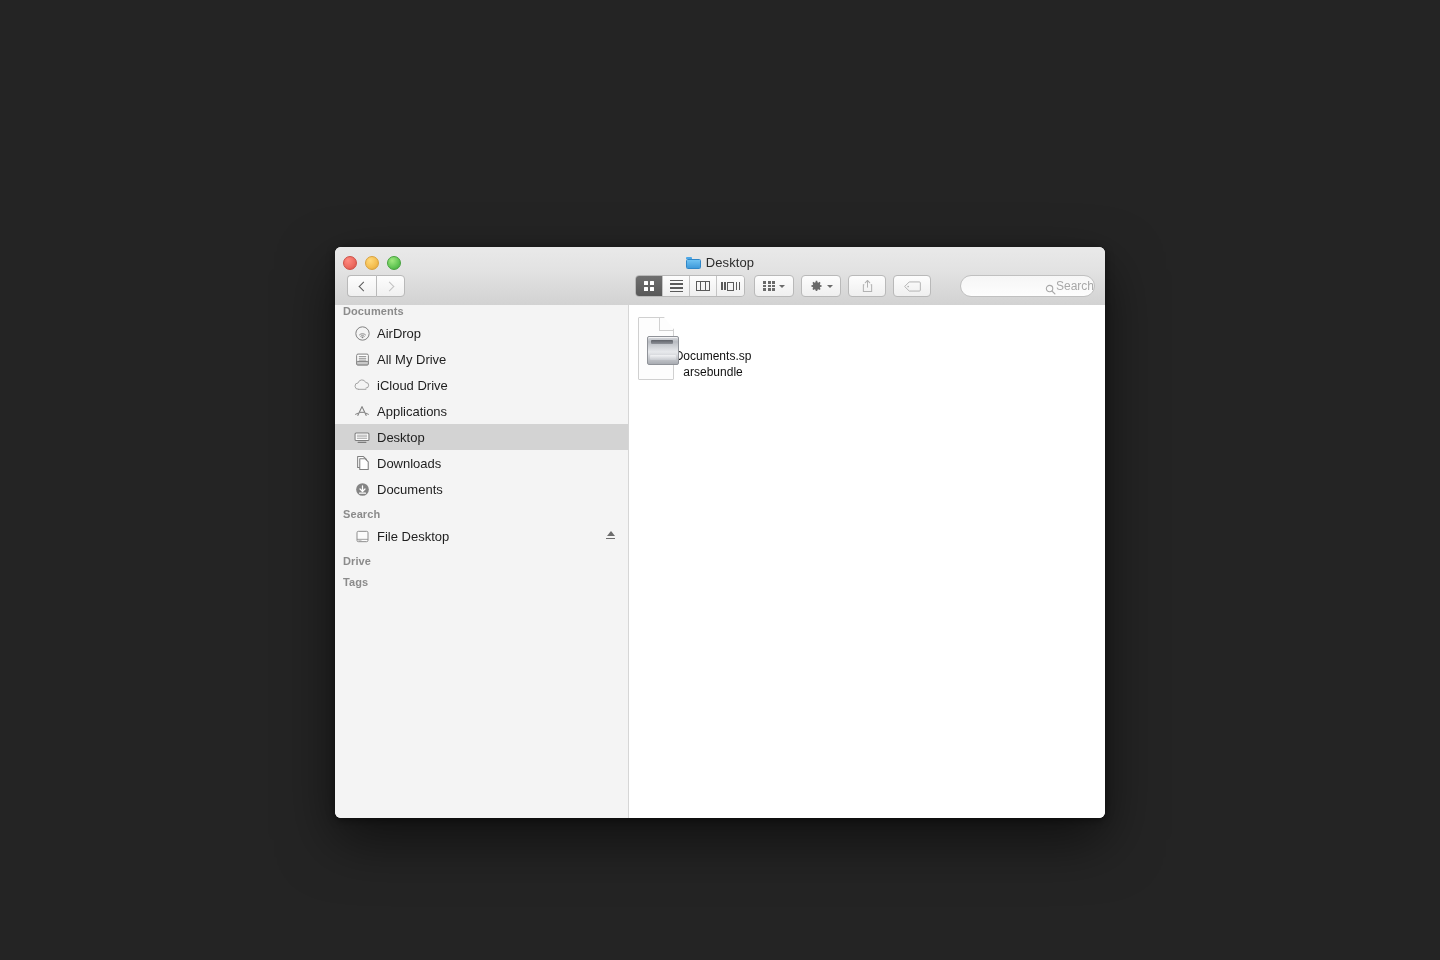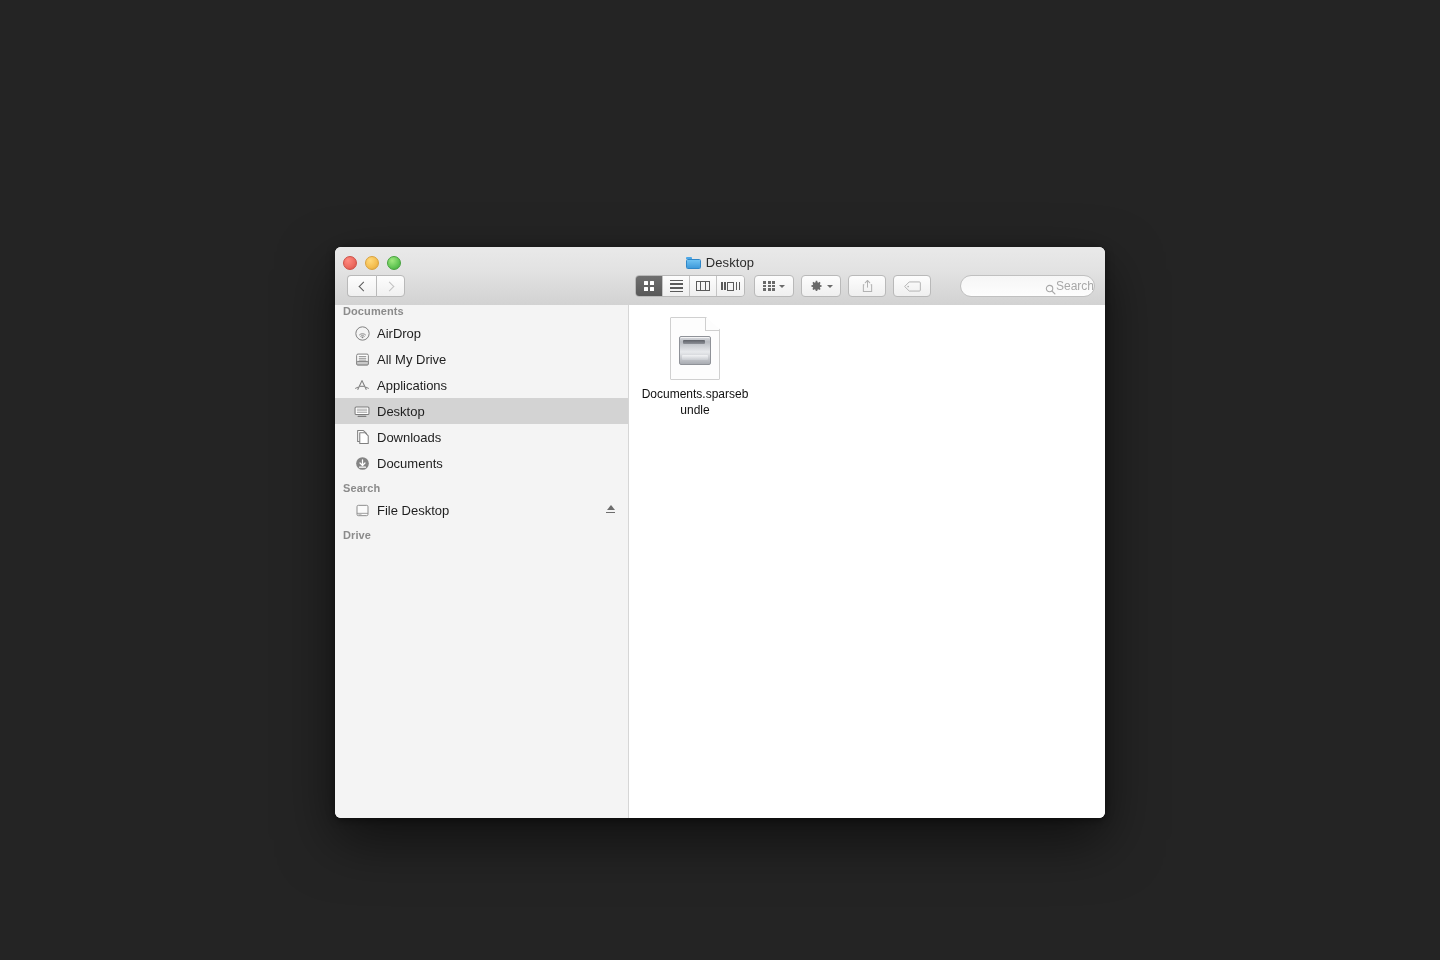--- a/index.html
+++ b/index.html
@@ -269,22 +269,21 @@
     flex: 1;
     background: #ffffff;
     position: relative;
   }
   .file-item {
     position: absolute;
     left: 9px;
     top: 12px;
     width: 114px;
     display: flex;
-    flex-direction: column;
-    align-items: center;
+    align-items: flex-end;
   }
   .doc-icon {
     width: 50px;
     height: 63px;
     position: relative;
   }
   .doc-page {
     position: absolute;
     inset: 0;
     background: #fdfdfd;
@@ -485,20 +484,29 @@
           <span class="sb-ico">
             <svg width="15" height="15" viewBox="0 0 18 18">
               <rect x="2" y="2.5" width="14" height="13" rx="1.6" fill="#ffffff" stroke="#808080" stroke-width="1.2"></rect>
               <path d="M4.5 5.5h9M4.5 7.6h9M4.5 9.7h9" stroke="#808080" stroke-width="1"></path>
               <rect x="2" y="11.3" width="14" height="4.2" rx="1.2" fill="#c9c9c9" stroke="#808080" stroke-width="1.2"></rect>
             </svg>
           </span>
           <span>All My Drive</span>
         </div>
 
+        <div class="sb-row">
+          <span class="sb-ico">
+            <svg width="16" height="12" viewBox="0 0 20 14">
+              <path d="M5.4 12.4a4 4 0 01-.3-8 5 5 0 019.5-.6 3.6 3.6 0 01.3 7.2" fill="none" stroke="#a0a0a0" stroke-width="1.2" stroke-linecap="round"></path>
+              <path d="M5.4 12.4h9.5" stroke="#a0a0a0" stroke-width="1.2" stroke-linecap="round"></path>
+            </svg>
+          </span>
+          <span>iCloud Drive</span>
+        </div>
 
         <div class="sb-row">
           <span class="sb-ico">
             <svg width="16" height="14" viewBox="0 0 18 16">
               <path d="M4 13.5L9 3l5 10.5" fill="none" stroke="#808080" stroke-width="1.3" stroke-linejoin="round"></path>
               <path d="M6.2 9.5h5.6" stroke="#808080" stroke-width="1.2"></path>
               <path d="M1.6 11.8l2.6-1.2M16.4 11.8l-2.6-1.2" stroke="#808080" stroke-width="1.1" stroke-linecap="round"></path>
             </svg>
           </span>
           <span>Applications</span>
@@ -548,20 +556,21 @@
           </span>
           <span>File Desktop</span>
           <span class="eject">
             <span class="tri"></span>
             <span class="bar"></span>
           </span>
         </div>
 
         <div class="sb-head">Drive</div>
 
+        <div class="sb-head">Tags</div>
 
       </div>
     </div>
 
     <div class="content">
 
       <div class="file-item">
         <div class="doc-icon">
           <div class="doc-page"></div>
           <div class="doc-fold"></div>

